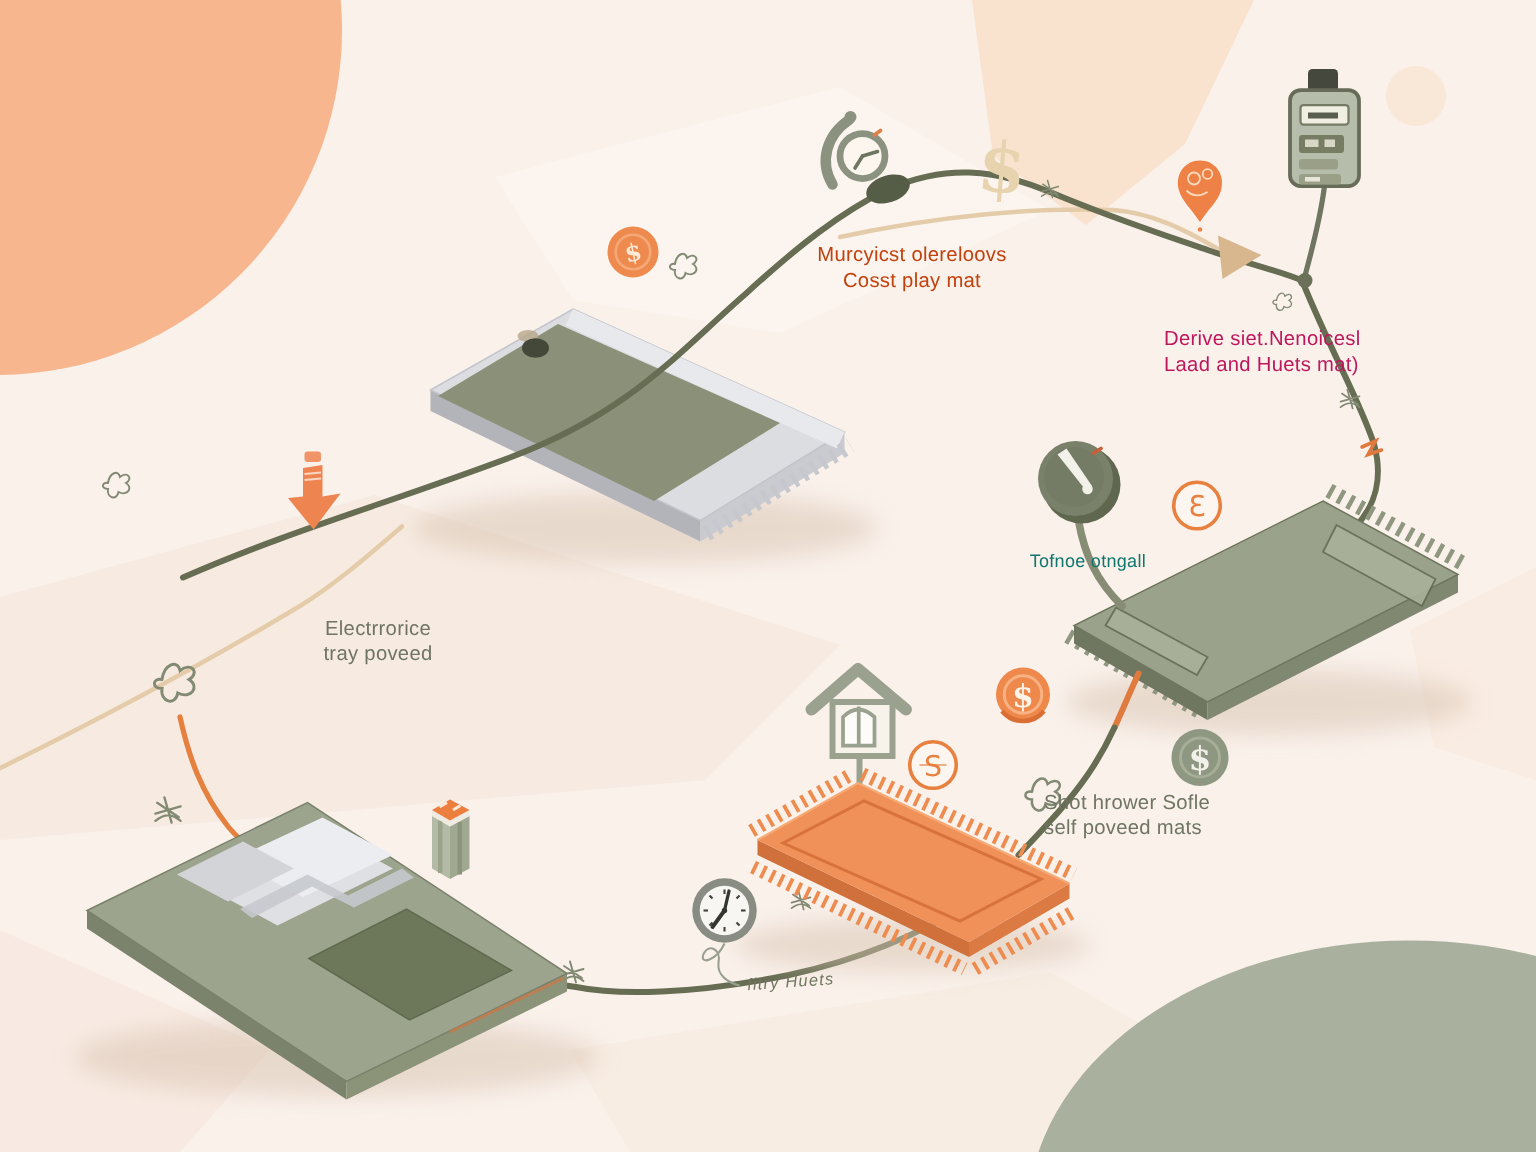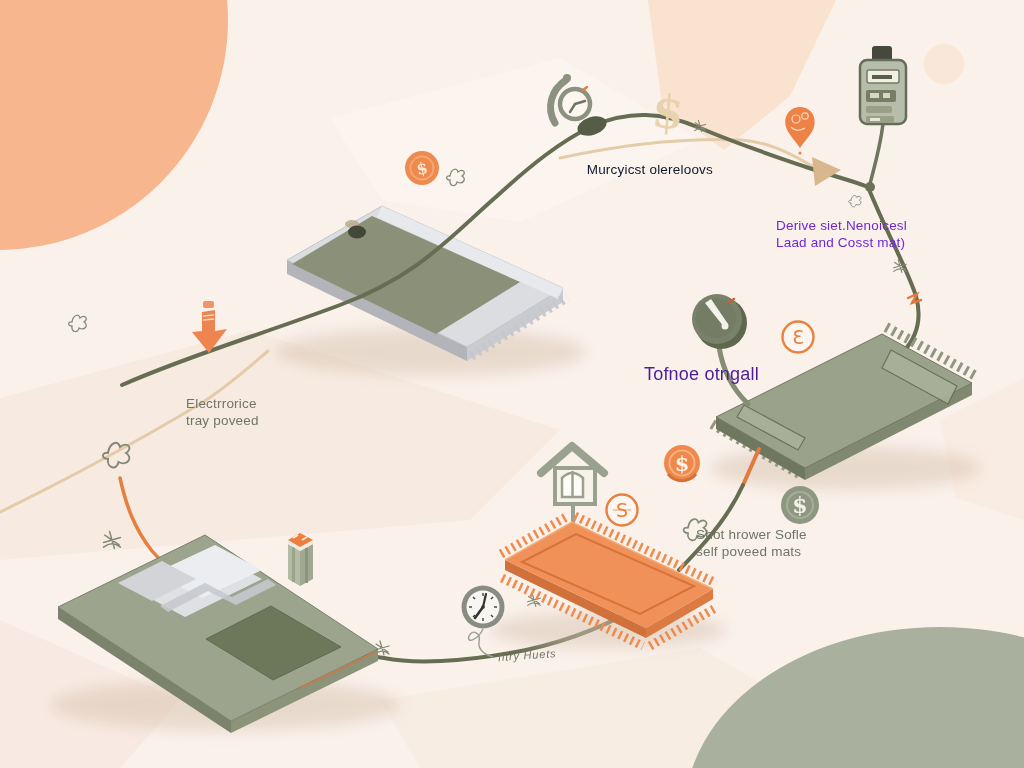--- a/index.html
+++ b/index.html
@@ -3,24 +3,24 @@
 <meta charset="utf-8">
 <style>
   html,body{margin:0;padding:0;background:#e8e4de;}
   .stage{
     position:relative;width:1024px;height:768px;overflow:hidden;
     background:#faf1eb;font-family:"Liberation Sans",sans-serif;
   }
   .stage svg{position:absolute;left:0;top:0;}
   .label{position:absolute;line-height:17px;font-size:13.5px;letter-spacing:.2px;}
   .label span{display:block;}
-  .l-market{left:503px;top:161px;width:210px;text-align:right;color:#0f172a;}
-  .l-derive{left:776px;top:217px;width:220px;text-align:left;color:#6d28d9;}
-  .l-electronics{left:186px;top:395px;width:132px;text-align:left;color:#6f7562;}
-  .l-tolnoe{left:644px;top:366px;width:120px;text-align:left;color:#4c1d95;font-size:18px;}
+  .l-market{left:503px;top:161px;width:210px;text-align:center;color:#c2410c;}
+  .l-derive{left:776px;top:217px;width:220px;text-align:left;color:#be185d;}
+  .l-electronics{left:186px;top:410px;width:132px;text-align:center;color:#6f7562;}
+  .l-tolnoe{left:644px;top:366px;width:120px;text-align:right;color:#0f766e;font-size:12px;}
   .l-shot{left:696px;top:526px;width:175px;text-align:left;color:#6f7562;}
   .l-fitry{left:498px;top:646px;width:90px;color:#70765f;font-size:11px;font-style:italic;
            letter-spacing:.8px;transform:rotate(-4deg);}
   .doodle{color:#828a74;}
 </style>
 </head>
 <body>
 
 <div class="stage">
 <svg width="1024" height="768" viewBox="0 0 1024 768">
@@ -230,24 +230,25 @@
     <line x1="306.5" y1="548" x2="306.5" y2="583" stroke="#8c947b" stroke-width="3"></line>
     <polygon points="288,540 288,544 300,551 313,544 313,540 300,547" fill="#ece9e0" opacity="0.85"></polygon>
     <polygon points="288,540 300,533 313,540 300,547" fill="#ed7f3e"></polygon>
     <line x1="293" y1="538" x2="298" y2="535" stroke="#fce8d4" stroke-width="2"></line>
     <line x1="302" y1="540" x2="307" y2="537" stroke="#fce8d4" stroke-width="2"></line>
   </g>
 </svg>
 
 <div class="label l-market">
   <span>Murcyicst olereloovs</span>
+  <span>Cosst play mat</span>
 </div>
 <div class="label l-derive">
   <span>Derive siet.Nenoicesl</span>
-  <span>Laad and Cosst mat)</span>
+  <span>Laad and Huets mat)</span>
 </div>
 <div class="label l-electronics">
   <span>Electrrorice</span>
   <span>tray poveed</span>
 </div>
 <div class="label l-tolnoe">
   <span>Tofnoe otngall</span>
 </div>
 <div class="label l-shot">
   <span>Shot hrower Sofle</span>

